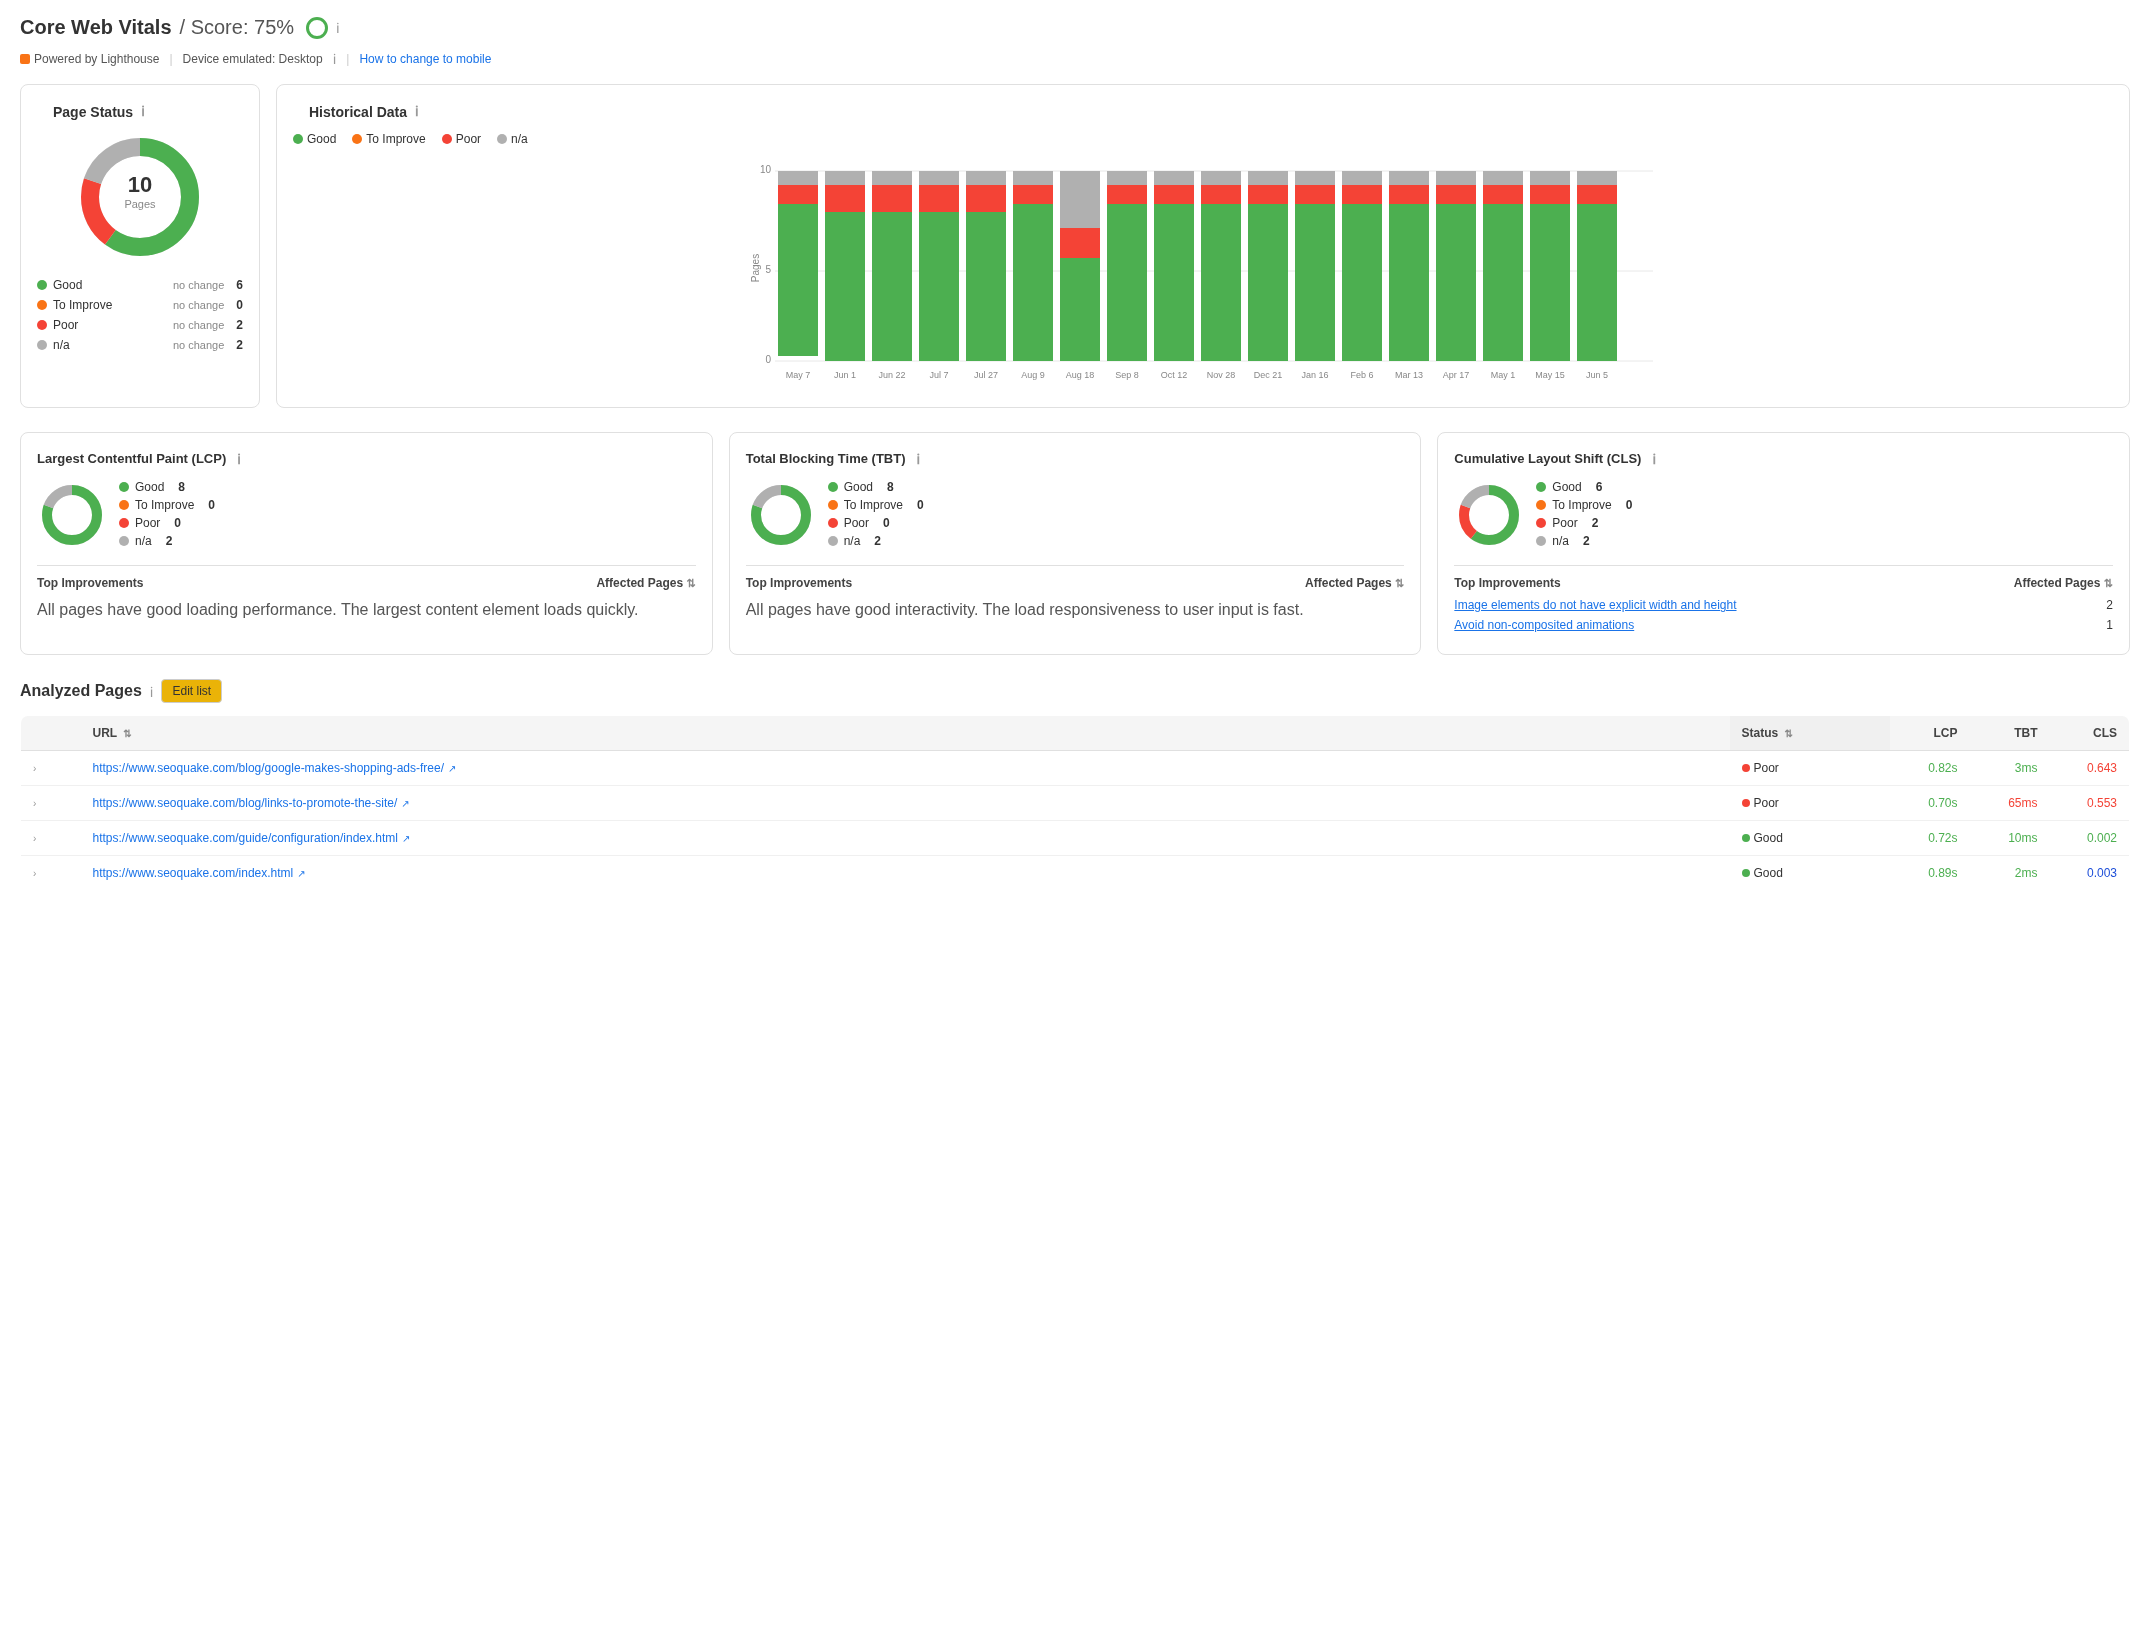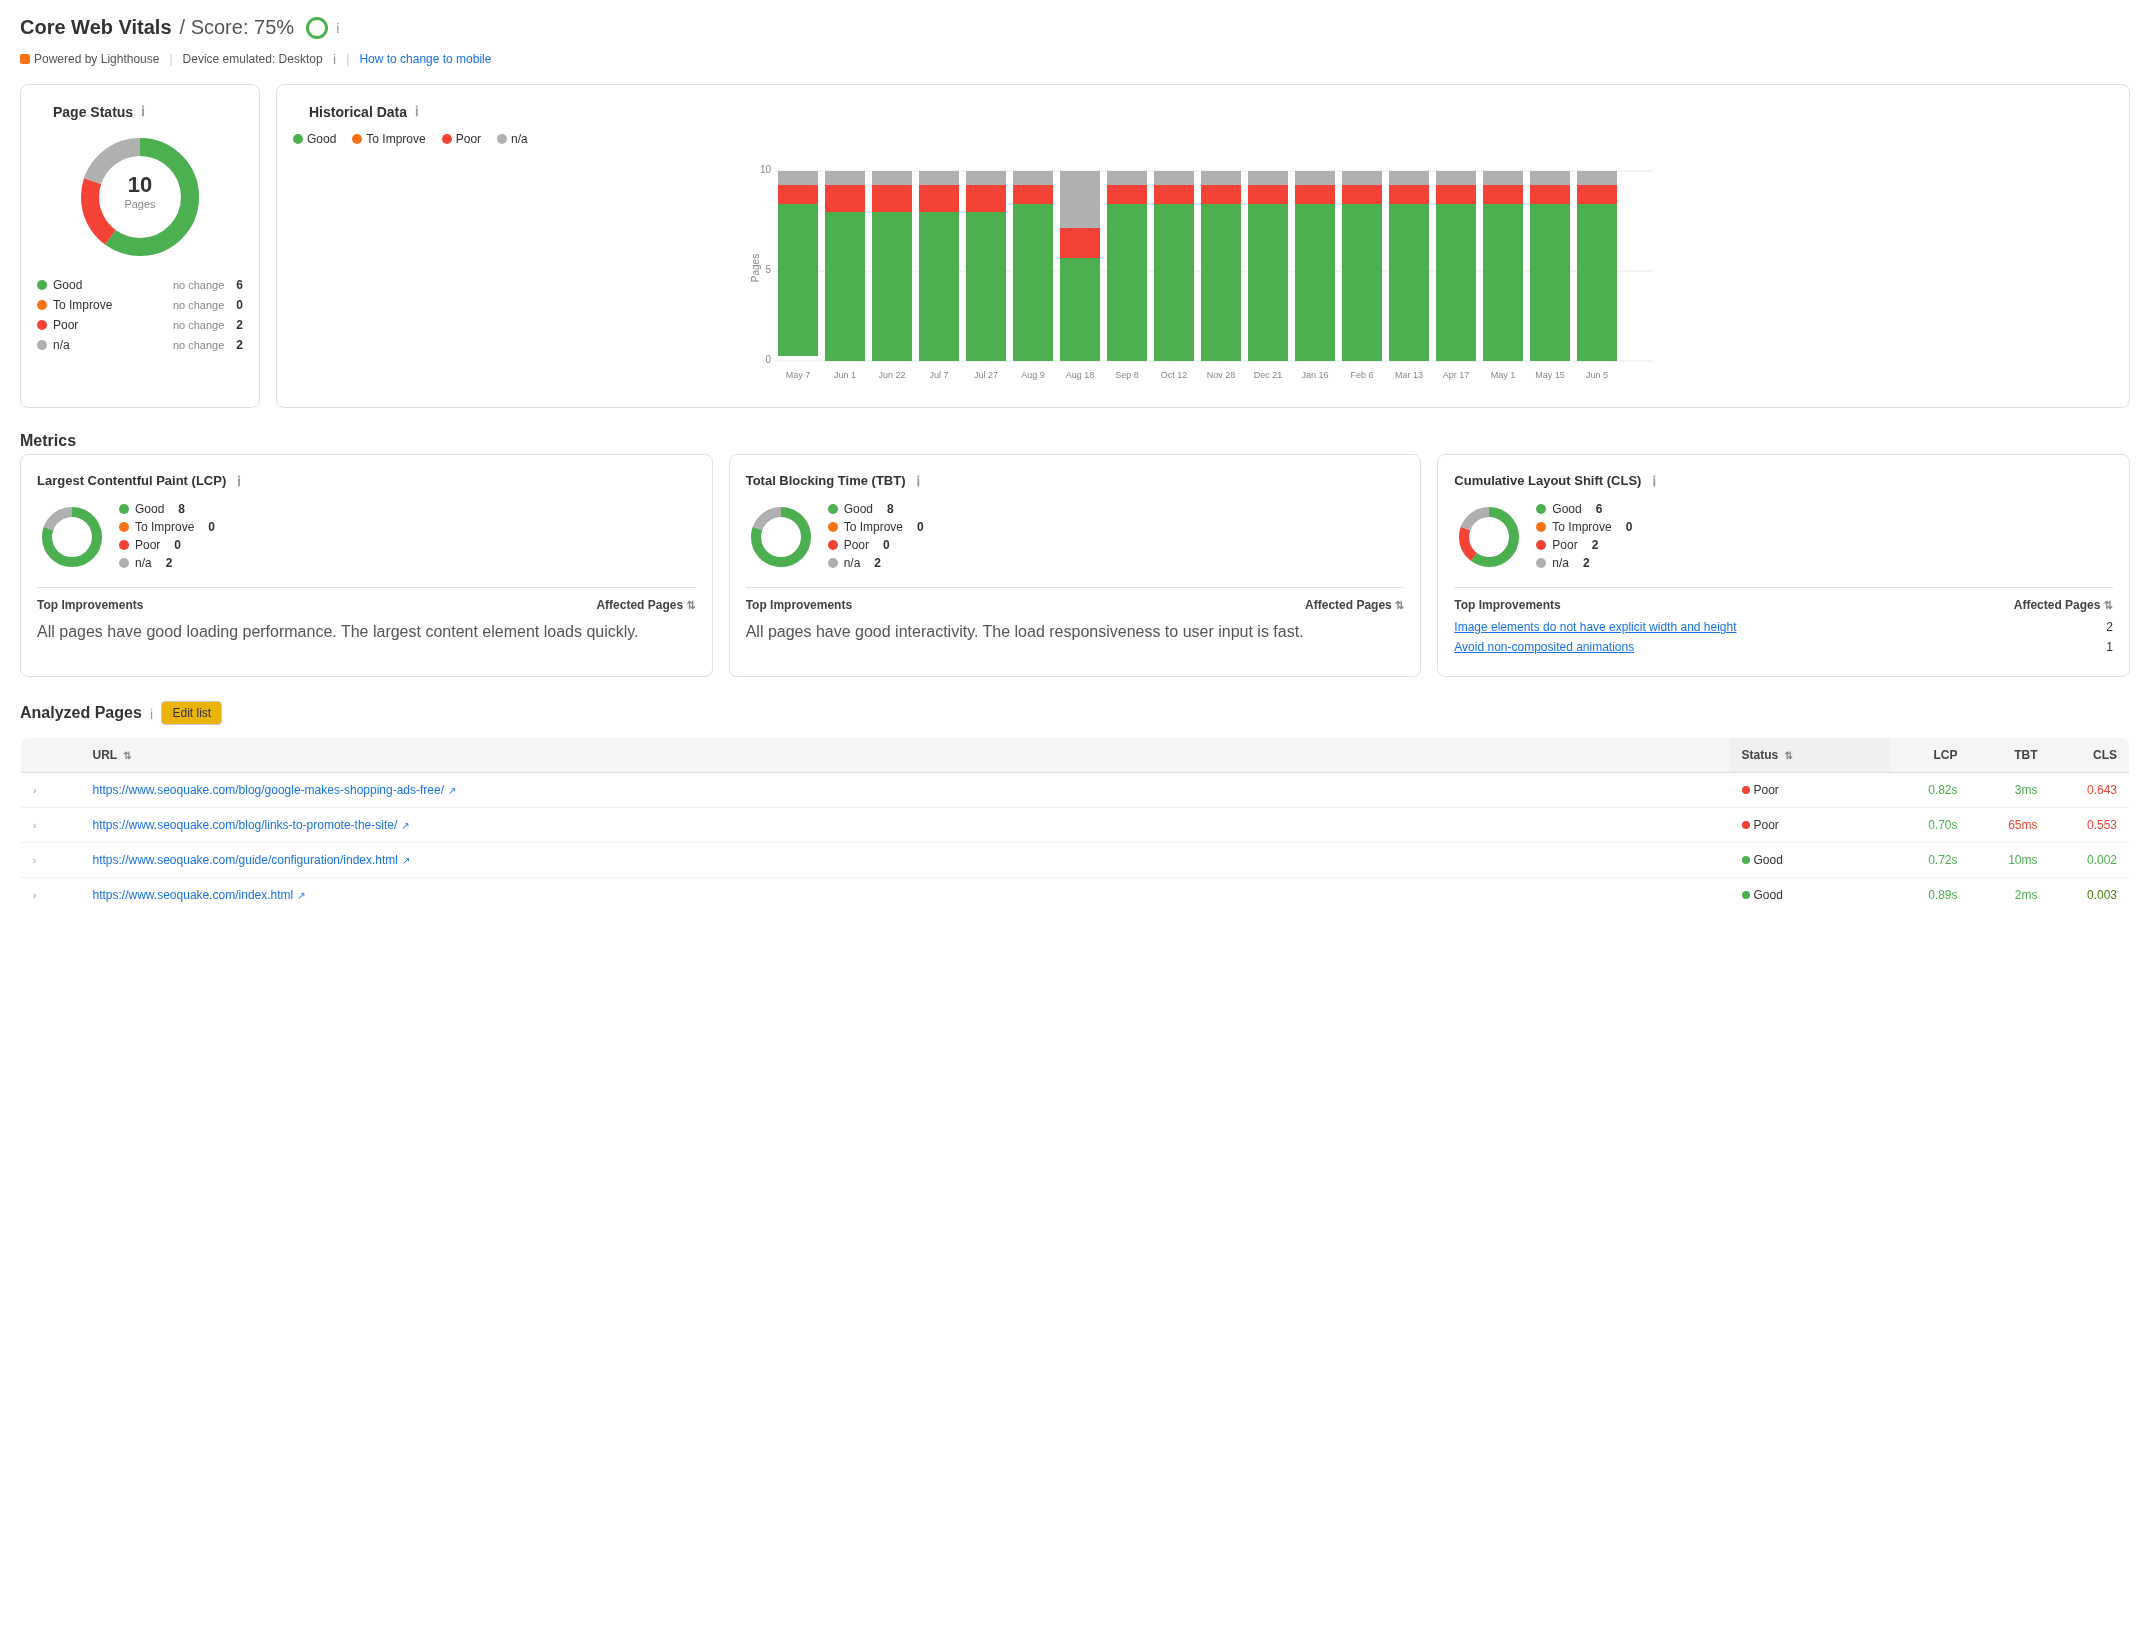--- a/index.html
+++ b/index.html
@@ -296,21 +296,20 @@
         <text x="750" y="220" font-size="9" fill="#888" text-anchor="middle">May 1</text>
         <text x="797" y="220" font-size="9" fill="#888" text-anchor="middle">May 15</text>
         <text x="844" y="220" font-size="9" fill="#888" text-anchor="middle">Jun 5</text>
       </svg>
     </div>
   </div>
 
 </div>
 
 <div class="metrics-section">
-  <div class="metrics-title">Metrics</div>
 
   <div class="metrics-grid">
 
     <div class="metric-card">
       <div class="metric-card-title">
         <span>Largest Contentful Paint (LCP)</span>
         <span class="info-icon">ℹ</span>
       </div>
       <div class="metric-inner">
         <div class="metric-donut">
@@ -540,17 +539,17 @@
           </a>
         </td>
         <td>
           <span class="status-cell">
             <span class="status-dot" style="background:#4CAF50"></span>
             <span>Good</span>
           </span>
         </td>
         <td class="right" style="color:#4CAF50">0.89s</td>
         <td class="right" style="color:#4CAF50">2ms</td>
-        <td class="right" style="color:#4d7c0f">0.003</td>
+        <td class="right" style="color:#1d4ed8">0.003</td>
       </tr>
     </tbody>
   </table>
 </div>
 
 </body></html>

